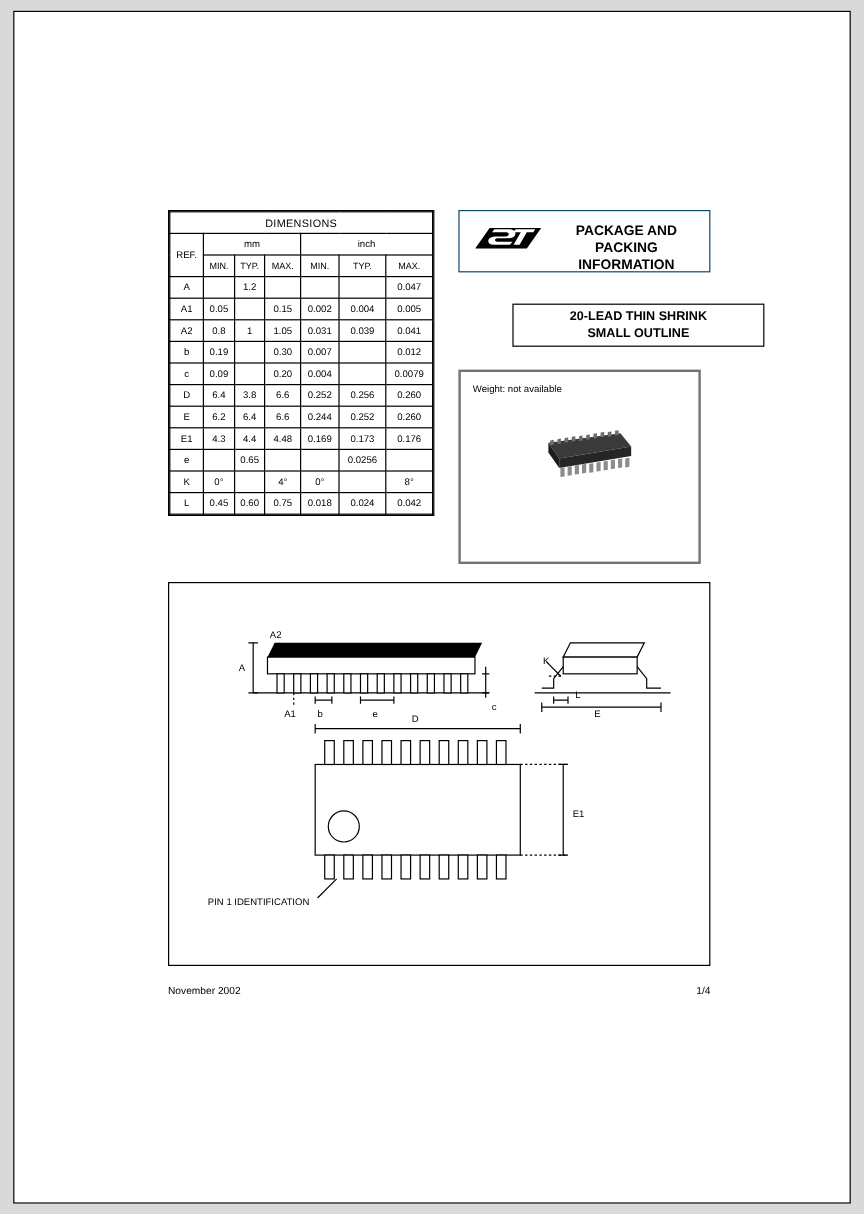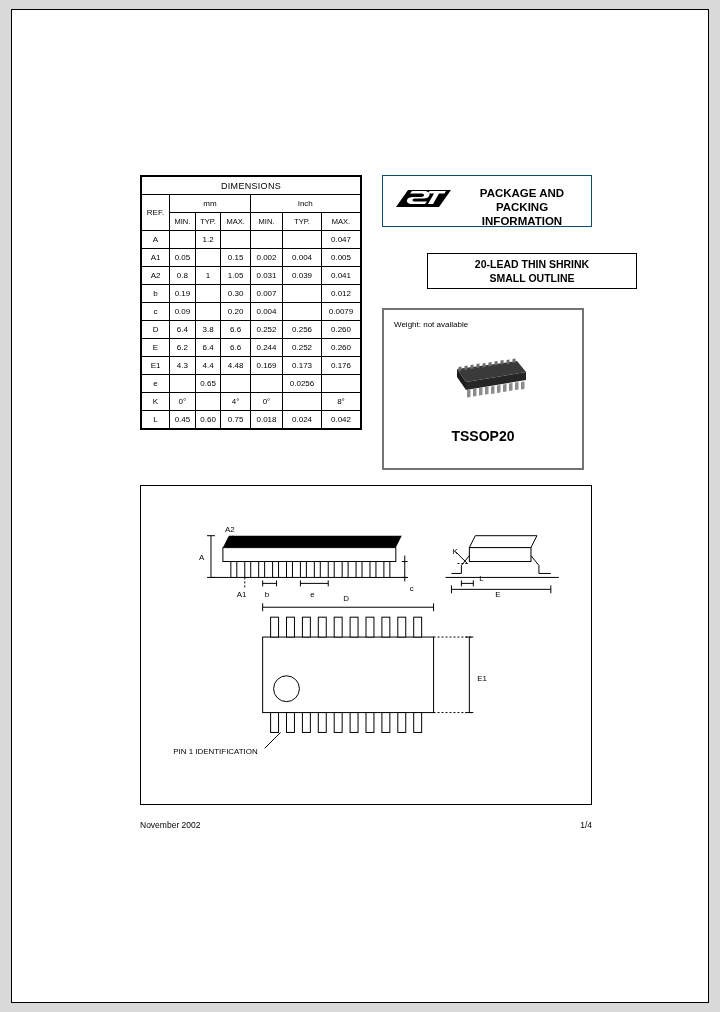--- a/index.html
+++ b/index.html
@@ -355,21 +355,20 @@
             <polygon points="69,18 75,17 75,25 69,26"></polygon>
             <polygon points="81,17 87,16 87,24 81,25"></polygon>
             <polygon points="93,15 99,14 99,22 93,23"></polygon>
             <polygon points="105,13 111,12 111,20 105,21"></polygon>
             <polygon points="117,11 123,10 123,18 117,19"></polygon>
             <polygon points="129,10 135,9 135,17 129,18"></polygon>
             <polygon points="141,8 147,7 147,15 141,16"></polygon>
           </g>
         </svg>
       </div>
-      <div class="pkg-label">TSSOP20</div>
     </div>
   </div>
 
   <div class="drawing-box">
     <svg viewBox="0 0 452 320" width="450" height="318">
       <g stroke="#000" fill="none" stroke-width="1">
 
         <path d="M82 62 L88 50 L262 50 L256 62 Z" fill="#000" stroke="none"></path>
         <rect x="82" y="62" width="174" height="14" fill="#fff" stroke="#000"></rect>
 

